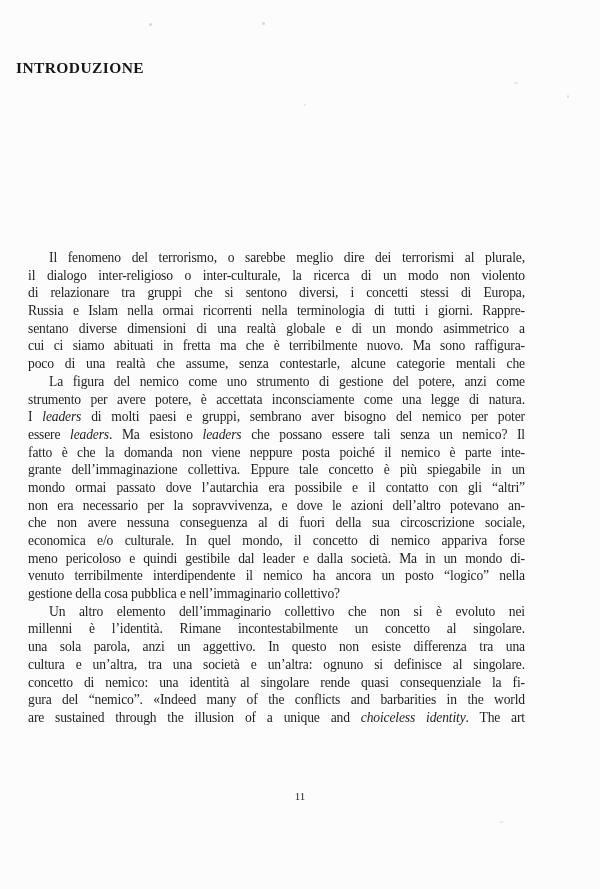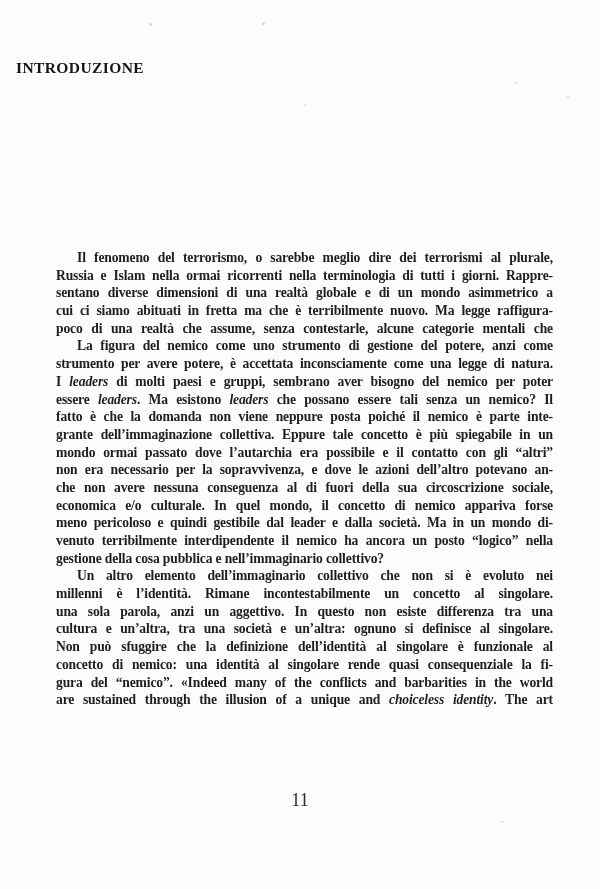--- a/index.html
+++ b/index.html
@@ -22,64 +22,65 @@
     left: 16px;
     width: 100%;
     font-weight: bold;
     font-size: 15.5px;
     letter-spacing: 0.4px;
     color: #161616;
   }
   .page-body {
     position: absolute;
     top: 249px;
-    left: 56px;
+    left: 28px;
     width: 497px;
     font-size: 13.6px;
     line-height: 17.7px;
     letter-spacing: -0.15px;
-    font-weight: bold;
   }
   .paragraph { margin: 0; }
   .line {
     text-align: justify;
     text-align-last: justify;
     overflow: hidden;
     height: 17.7px;
   }
   .line.first { text-indent: 21px; }
   .line.parend { text-align-last: left; }
   .page-number {
     position: absolute;
     top: 790px;
     left: 0;
     width: 100%;
     text-align: center;
-    font-size: 18px;
+    font-size: 11px;
     color: #2a2a2a;
   }
   .speckle {
     position: absolute;
     border-radius: 50%;
     background: #b9b9b9;
   }
 </style>
 </head>
 <body>
 
 <div class="scan-page">
 
   <div class="chapter-title">INTRODUZIONE</div>
 
   <div class="page-body">
       <div class="paragraph">
         <div class="line first">Il fenomeno del terrorismo, o sarebbe meglio dire dei terrorismi al plurale,</div>
+        <div class="line">il dialogo inter-religioso o inter-culturale, la ricerca di un modo non violento</div>
+        <div class="line">di relazionare tra gruppi che si sentono diversi, i concetti stessi di Europa,</div>
         <div class="line">Russia e Islam nella ormai ricorrenti nella terminologia di tutti i giorni. Rappre-</div>
         <div class="line">sentano diverse dimensioni di una realtà globale e di un mondo asimmetrico a</div>
-        <div class="line">cui ci siamo abituati in fretta ma che è terribilmente nuovo. Ma legge raffigura-</div>
+        <div class="line">cui ci siamo abituati in fretta ma che è terribilmente nuovo. Ma sono raffigura-</div>
         <div class="line">poco di una realtà che assume, senza contestarle, alcune categorie mentali che</div>
       </div>
       <div class="paragraph">
         <div class="line first">La figura del nemico come uno strumento di gestione del potere, anzi come</div>
         <div class="line">strumento per avere potere, è accettata inconsciamente come una legge di natura.</div>
         <div class="line">I <i>leaders</i> di molti paesi e gruppi, sembrano aver bisogno del nemico per poter</div>
         <div class="line">essere <i>leaders</i>. Ma esistono <i>leaders</i> che possano essere tali senza un nemico? Il</div>
         <div class="line">fatto è che la domanda non viene neppure posta poiché il nemico è parte inte-</div>
         <div class="line">grante dell’immaginazione collettiva. Eppure tale concetto è più spiegabile in un</div>
         <div class="line">mondo ormai passato dove l’autarchia era possibile e il contatto con gli “altri”</div>
@@ -88,21 +89,20 @@
         <div class="line">economica e/o culturale. In quel mondo, il concetto di nemico appariva forse</div>
         <div class="line">meno pericoloso e quindi gestibile dal leader e dalla società. Ma in un mondo di-</div>
         <div class="line">venuto terribilmente interdipendente il nemico ha ancora un posto “logico” nella</div>
         <div class="line parend">gestione della cosa pubblica e nell’immaginario collettivo?</div>
       </div>
       <div class="paragraph">
         <div class="line first">Un altro elemento dell’immaginario collettivo che non si è evoluto nei</div>
         <div class="line">millenni è l’identità. Rimane incontestabilmente un concetto al singolare.</div>
         <div class="line">una sola parola, anzi un aggettivo. In questo non esiste differenza tra una</div>
         <div class="line">cultura e un’altra, tra una società e un’altra: ognuno si definisce al singolare.</div>
-        <div class="line">Non può sfuggire che la definizione dell’identità al singolare è funzionale al</div>
         <div class="line">concetto di nemico: una identità al singolare rende quasi consequenziale la fi-</div>
         <div class="line">gura del “nemico”. «Indeed many of the conflicts and barbarities in the world</div>
         <div class="line">are sustained through the illusion of a unique and <i>choiceless identity</i>. The art</div>
       </div>
     </div>
 
   <div class="page-number">11</div>
 
   <div class="speckle" style="left:149px;top:23px;width:3px;height:3px;opacity:.55"></div>
   <div class="speckle" style="left:262px;top:22px;width:3px;height:3px;opacity:.55"></div>

